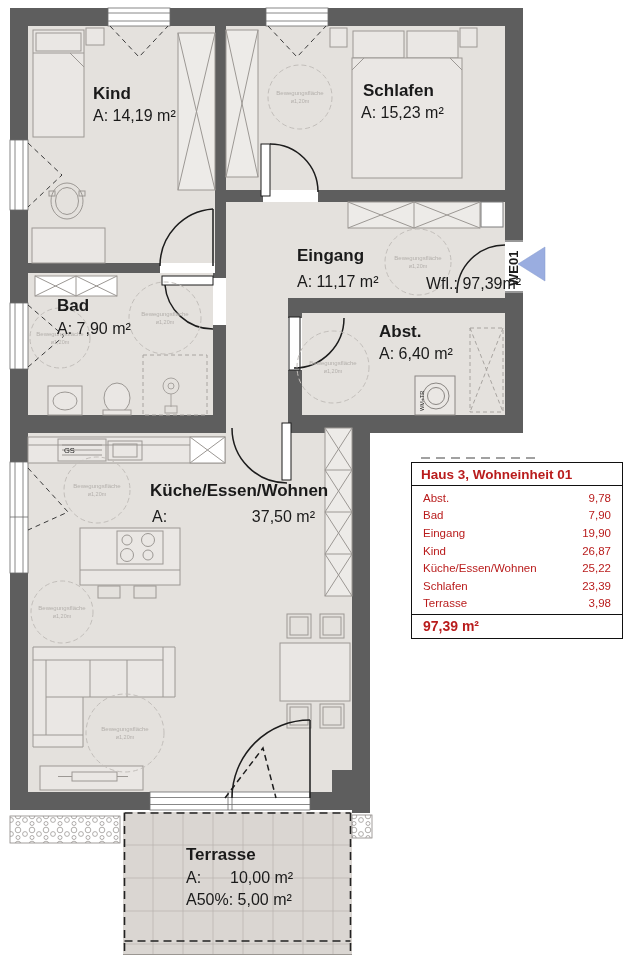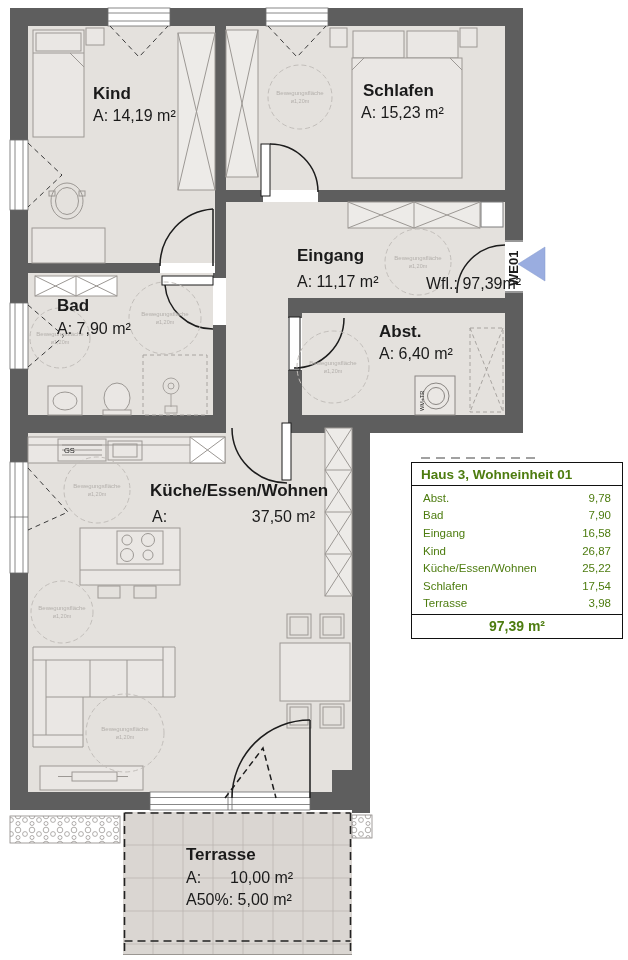--- a/index.html
+++ b/index.html
@@ -3,27 +3,27 @@
 <meta charset="utf-8">
 <style>
   html,body{margin:0;padding:0;background:#ffffff;}
   #stage{position:relative;width:628px;height:960px;background:#ffffff;overflow:hidden;
          font-family:"Liberation Sans",sans-serif;}
   svg text{font-family:"Liberation Sans",sans-serif;fill:#1a1a1a;}
   .room-name{font-weight:bold;font-size:17px;}
   .room-area{font-size:16px;}
   .mv-text{fill:#b4b0ac;}
   .area-table{position:absolute;left:411px;top:462px;width:212px;border:1.6px solid #111;
-              background:#fff;color:#4d7c0f;box-sizing:border-box;}
+              background:#fff;color:#b91c1c;box-sizing:border-box;}
   .at-title{font-weight:bold;font-size:13.5px;padding:4px 8px 3px 9px;border-bottom:1.6px solid #111;}
   .at-rows{padding:3px 0 2px 0;}
   .at-row{display:flex;justify-content:space-between;align-items:center;
           font-size:11.5px;height:17.6px;padding:0 11px;}
   .at-total{border-top:1.6px solid #111;font-weight:bold;font-size:14px;
-            text-align:center;padding:3px 11px 4px;}
+            text-align:left;padding:3px 11px 4px;}
 </style>
 </head>
 <body>
 
 <div id="stage">
 
 <svg width="628" height="960" viewBox="0 0 628 960">
   <defs>
     <pattern id="gravel" width="14" height="14" patternUnits="userSpaceOnUse">
       <circle cx="4" cy="4" r="2.8" fill="#ffffff" stroke="#8f8b88" stroke-width="0.7"></circle>
@@ -356,33 +356,33 @@
     <div class="at-row">
       <span>Abst.</span>
       <span>9,78</span>
     </div>
     <div class="at-row">
       <span>Bad</span>
       <span>7,90</span>
     </div>
     <div class="at-row">
       <span>Eingang</span>
-      <span>16,58</span>
+      <span>19,90</span>
     </div>
     <div class="at-row">
       <span>Kind</span>
       <span>26,87</span>
     </div>
     <div class="at-row">
       <span>Küche/Essen/Wohnen</span>
       <span>25,22</span>
     </div>
     <div class="at-row">
       <span>Schlafen</span>
-      <span>17,54</span>
+      <span>23,39</span>
     </div>
     <div class="at-row">
       <span>Terrasse</span>
       <span>3,98</span>
     </div>
   </div>
   <div class="at-total">97,39 m²</div>
 </div>
 
 </div>

